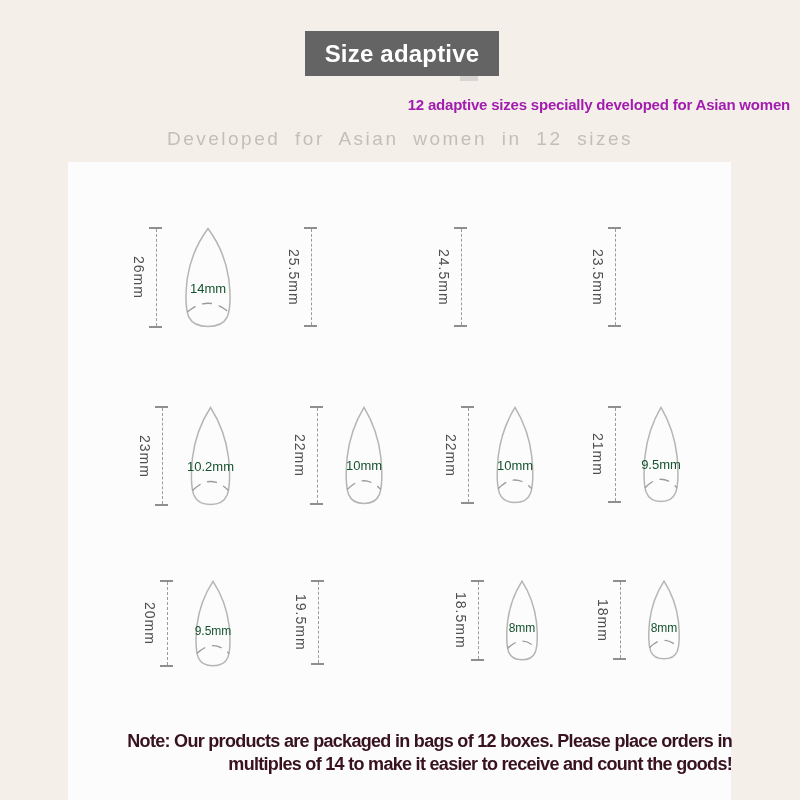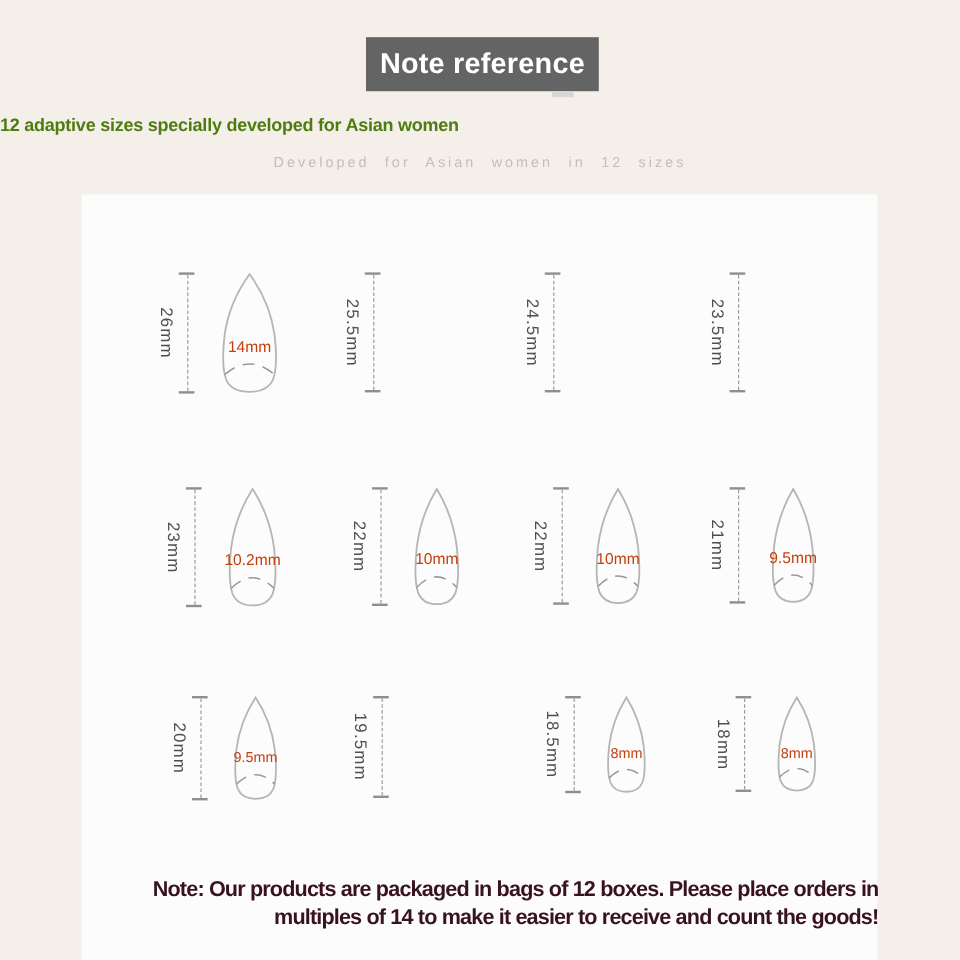--- a/index.html
+++ b/index.html
@@ -16,26 +16,26 @@
     position:absolute;left:305px;top:31px;width:194px;height:45px;
     background:#646464;color:#ffffff;
     display:flex;align-items:center;justify-content:center;
     font-size:24px;font-weight:bold;letter-spacing:0.2px;
   }
   .title-shadow{
     position:absolute;left:460px;top:76px;width:18px;height:5px;
     background:#d8d6d2;
   }
   .heading{
-    position:absolute;left:0;top:96px;width:790px;text-align:left;
-    font-size:15px;font-weight:bold;color:#4d7c0f;letter-spacing:-0.2px;
+    position:absolute;left:0;top:96px;width:790px;text-align:right;
+    font-size:15px;font-weight:bold;color:#a21caf;letter-spacing:-0.2px;
   }
   .subheading{
     position:absolute;left:0;top:128px;width:800px;text-align:center;
-    font-size:12px;color:#c3bfb8;letter-spacing:2.5px;word-spacing:7px;
+    font-size:19px;color:#c3bfb8;letter-spacing:2.5px;word-spacing:7px;
   }
   .cell{
     position:absolute;display:flex;align-items:stretch;
   }
   .vlabel{
     writing-mode:vertical-rl;text-orientation:mixed;
     width:16px;height:100%;text-align:center;
     font-size:14px;color:#4f4f4f;letter-spacing:1px;
   }
   .vline{
@@ -51,36 +51,36 @@
     border-left:1.5px dashed #9c9c9c;
   }
   .nail{
     position:relative;margin-left:20px;height:100%;
   }
   .nail svg{position:absolute;left:0;top:0;width:100%;height:100%;overflow:visible;}
   .nail .outline{fill:none;stroke:#b5b5b3;stroke-width:1.5;vector-effect:non-scaling-stroke;}
   .nail .smile{fill:none;stroke:#9a9a98;stroke-width:1.3;vector-effect:non-scaling-stroke;stroke-dasharray:9 8;stroke-linecap:round;}
   .wlabel{
     position:absolute;top:53%;left:-8px;right:-8px;text-align:center;
-    font-size:13px;color:#c2410c;
+    font-size:13px;color:#14532d;
   }
   .row3 .wlabel{font-size:12px;top:51%;}
   .note{
     position:absolute;left:70px;top:730px;width:662px;
     font-size:18px;font-weight:bold;color:#38121f;
     letter-spacing:-0.7px;line-height:23px;text-align:right;
   }
 </style>
 </head>
 <body>
 
 <div class="panel"></div>
 
 <div class="title-box">
-  <span>Note reference</span>
+  <span>Size adaptive</span>
 </div>
 <div class="title-shadow"></div>
 
 <div class="heading">12 adaptive sizes specially developed for Asian women</div>
 <div class="subheading">Developed for Asian women in 12 sizes</div>
 
 <div class="cell" style="left:131px;top:227px;height:101px">
   <span class="vlabel">26mm</span>
   <span class="vline">
       <i class="dashline"></i>

